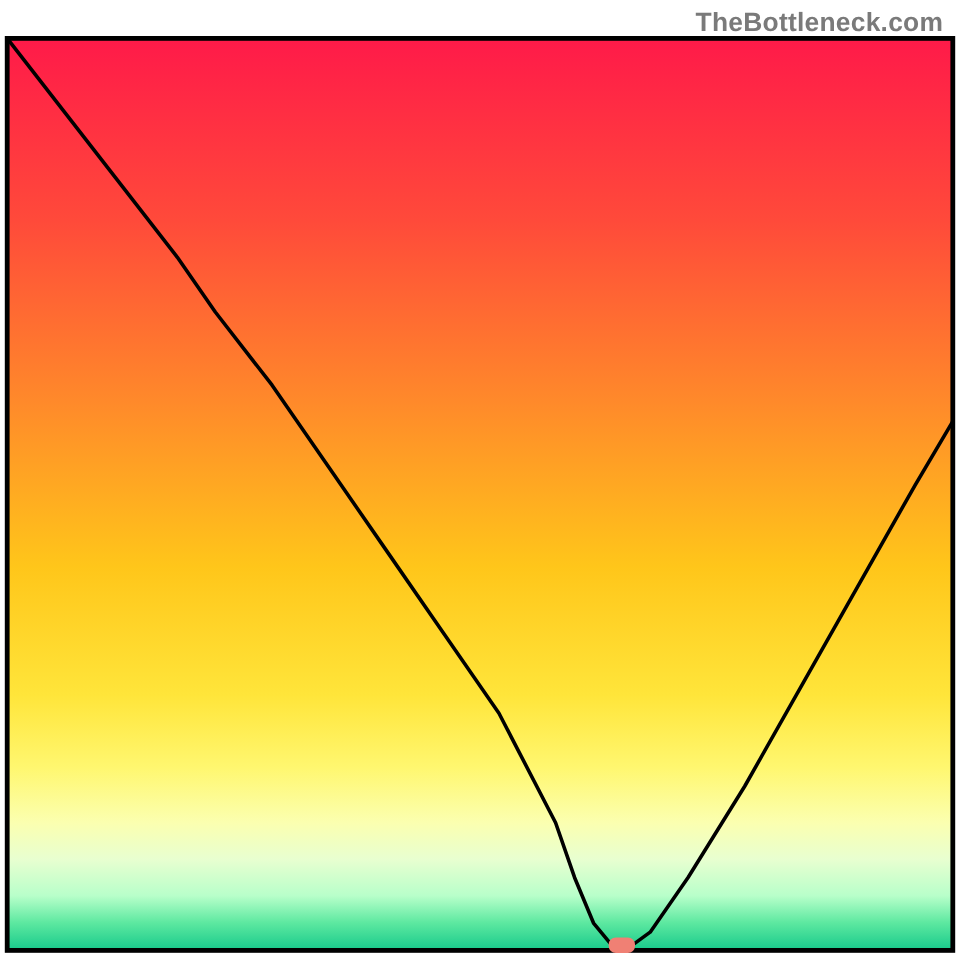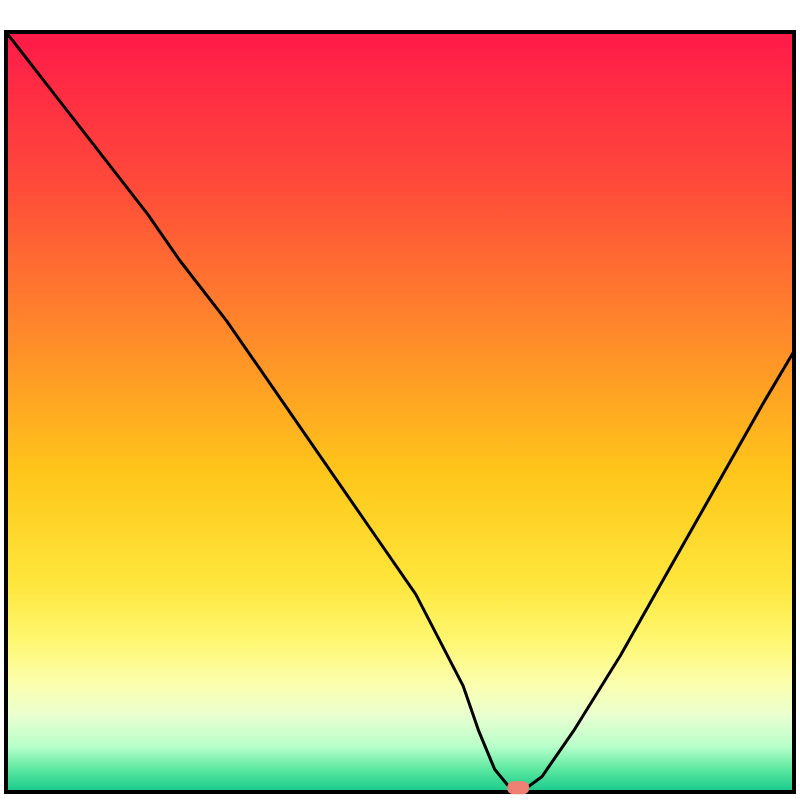--- a/index.html
+++ b/index.html
@@ -27,20 +27,21 @@
     z-index: 10;
   }
   svg {
     display: block;
   }
 </style>
 </head>
 <body>
 
 <div class="chart-container">
+  <div class="attribution">TheBottleneck.com</div>
 
   <svg id="chart-svg" width="800" height="800" viewBox="0 0 800 800">
     <defs>
       <linearGradient id="bg-grad" x1="0" y1="0" x2="0" y2="1">
           <stop offset="0%" stop-color="#ff1a49"></stop>
           <stop offset="20%" stop-color="#ff4a3a"></stop>
           <stop offset="40%" stop-color="#ff8a2a"></stop>
           <stop offset="57.99999999999999%" stop-color="#ffc61a"></stop>
           <stop offset="72%" stop-color="#ffe53a"></stop>
           <stop offset="80%" stop-color="#fff770"></stop>

